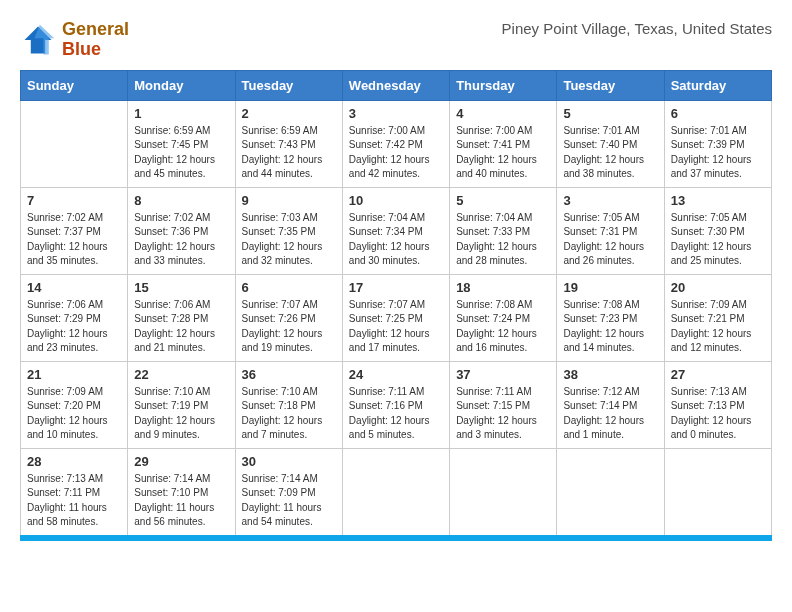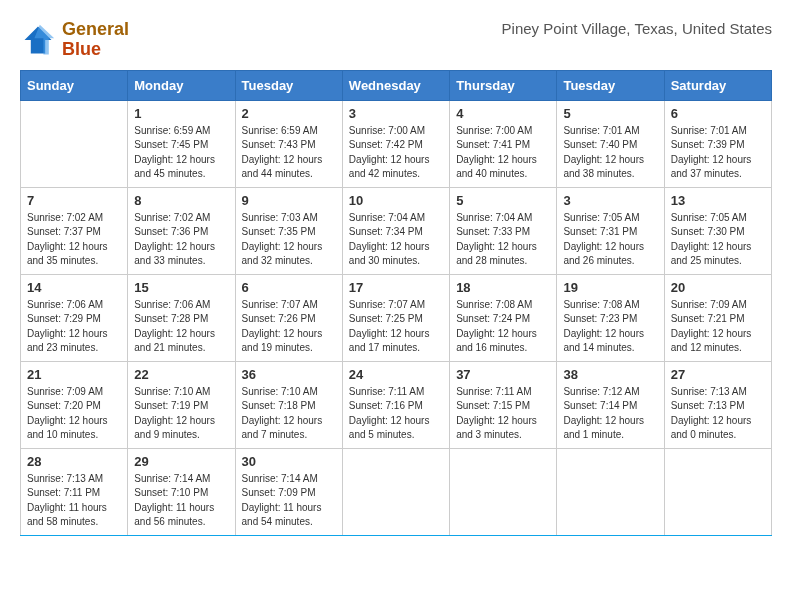--- a/index.html
+++ b/index.html
@@ -75,21 +75,21 @@
       color: #333;
       display: block;
       margin-bottom: 3px;
     }
     .day-info {
       color: #333;
       font-size: 10px;
       line-height: 1.45;
     }
     .last-row td {
-      border-bottom: 1px solid #0ea5e9;
+      border-bottom: 6px solid #0ea5e9;
     }
   </style>
 </head>
 <body>
 
 <div class="header-section">
   <div class="logo">
     <svg class="logo-icon" viewBox="0 0 40 40">
       <polygon points="20,5 35,20 28,20 28,35 12,35 12,20 5,20" fill="#1a6fc4"></polygon>
       <polygon points="22,3 38,18 32,18 32,36 26,36 26,18 16,18" fill="#4a9fea" opacity="0.6"></polygon>

